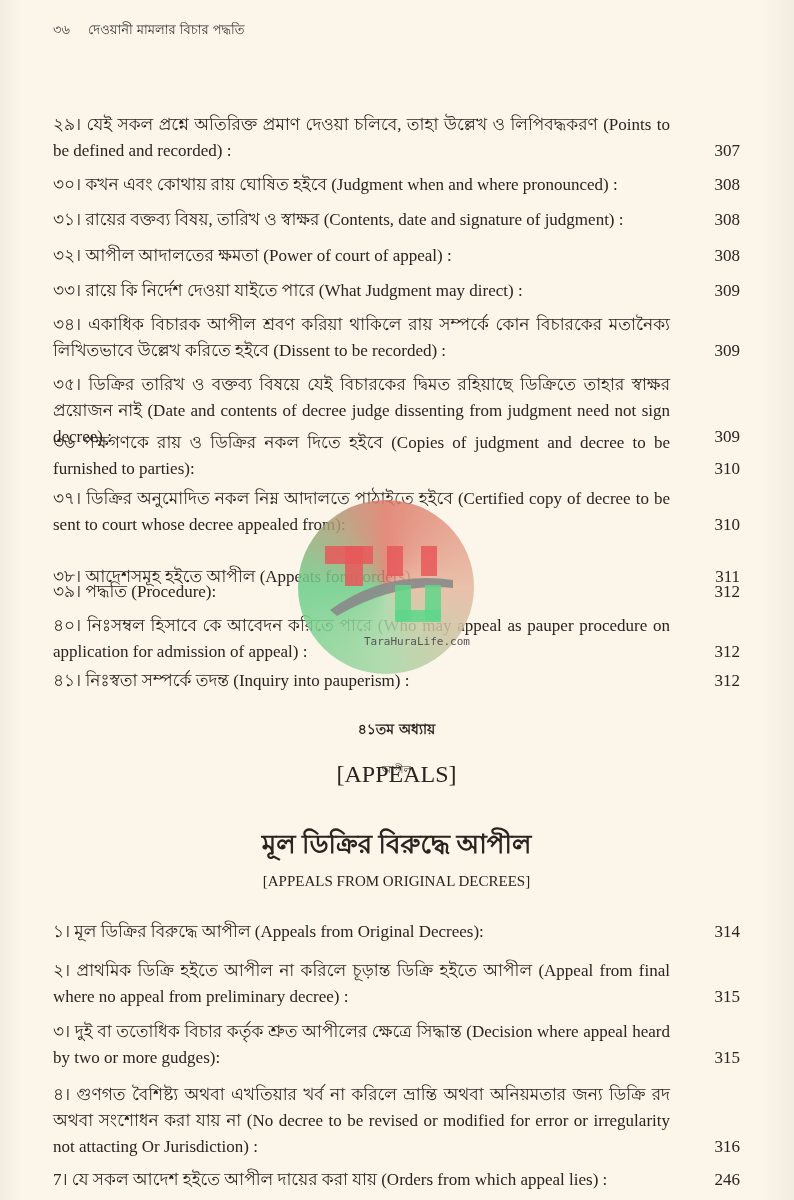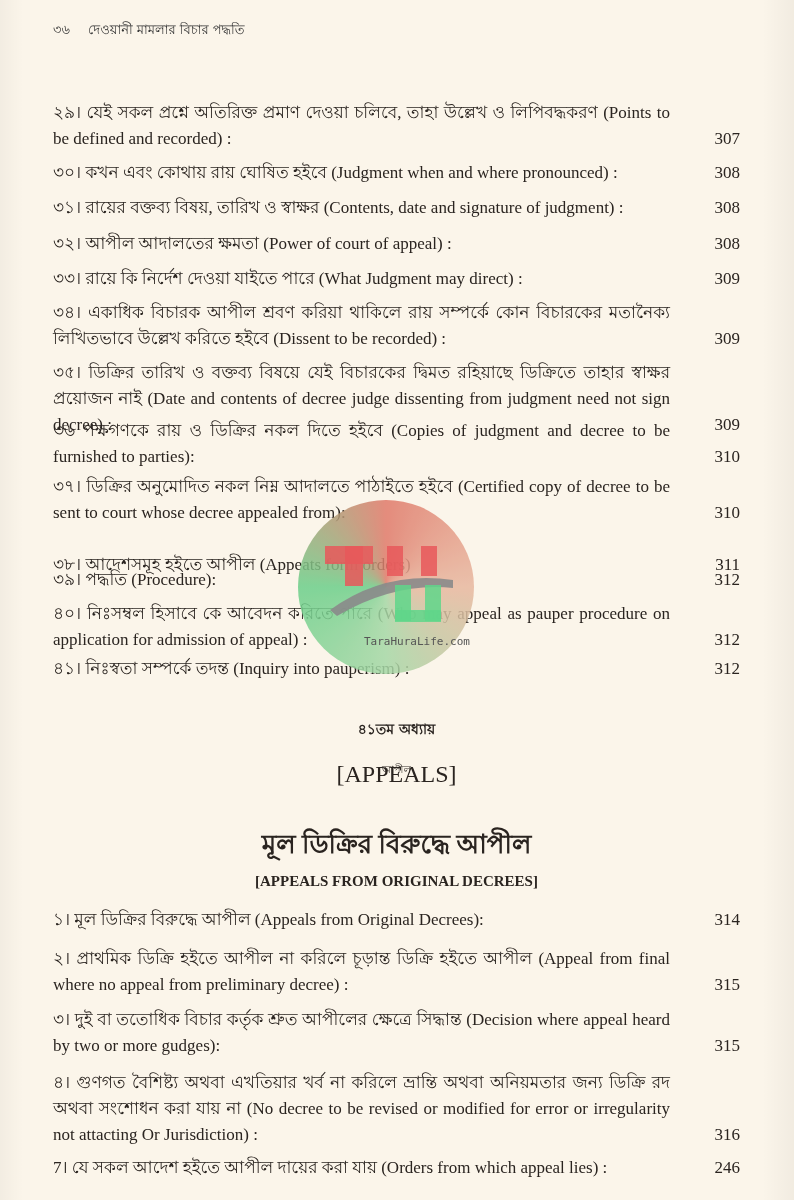--- a/index.html
+++ b/index.html
@@ -22,31 +22,31 @@
     font-family: "DejaVu Sans", sans-serif;
   }
   .running-head .pg { margin-right: 14px; }
   .toc {
     position: absolute; left: 53px; right: 54px; top: 0;
   }
   .entry {
     position: absolute; left: 0; right: 0;
     font-size: 17px; line-height: 26px;
   }
-  .entry .text { display: block; padding-right: 70px; text-align: justify; }
+  .entry .text { display: block; padding-right: 70px; text-align: justify; margin-top: 12px; }
   .entry .page-num {
     position: absolute; right: 0; bottom: 0;
     font-size: 17px; line-height: 26px;
   }
   .center { position: absolute; left: 0; right: 0; text-align: center; }
   .chapter-no { font-family: "DejaVu Sans", sans-serif; font-size: 14px; font-weight: bold; top: 718px; text-align: center; }
   .appeal-bn { font-family: Liberation Mono, monospace; font-size: 10px; top: 762px; }
   .appeal-en { font-size: 24px; font-weight: normal; top: 761px; }
   .sub-bn { font-family: Liberation Serif, serif; font-size: 26px; font-weight: bold; top: 824px; }
-  .sub-en { font-size: 15px; font-weight: bold; top: 873px; }
+  .sub-en { font-size: 15px; font-weight: normal; top: 873px; }
   .watermark {
     position: absolute; left: 298px; top: 500px; width: 174px; height: 172px;
     border-radius: 50%;
     border: 1.5px solid transparent;
     background:
       linear-gradient(#fbf5ea00,#fbf5ea00) padding-box,
       conic-gradient(#e07a6a, #e8b8a0, #a6d8a6, #6ccf8a, #e07a6a) border-box;
     -webkit-mask: none;
     opacity: 0.85;
   }

